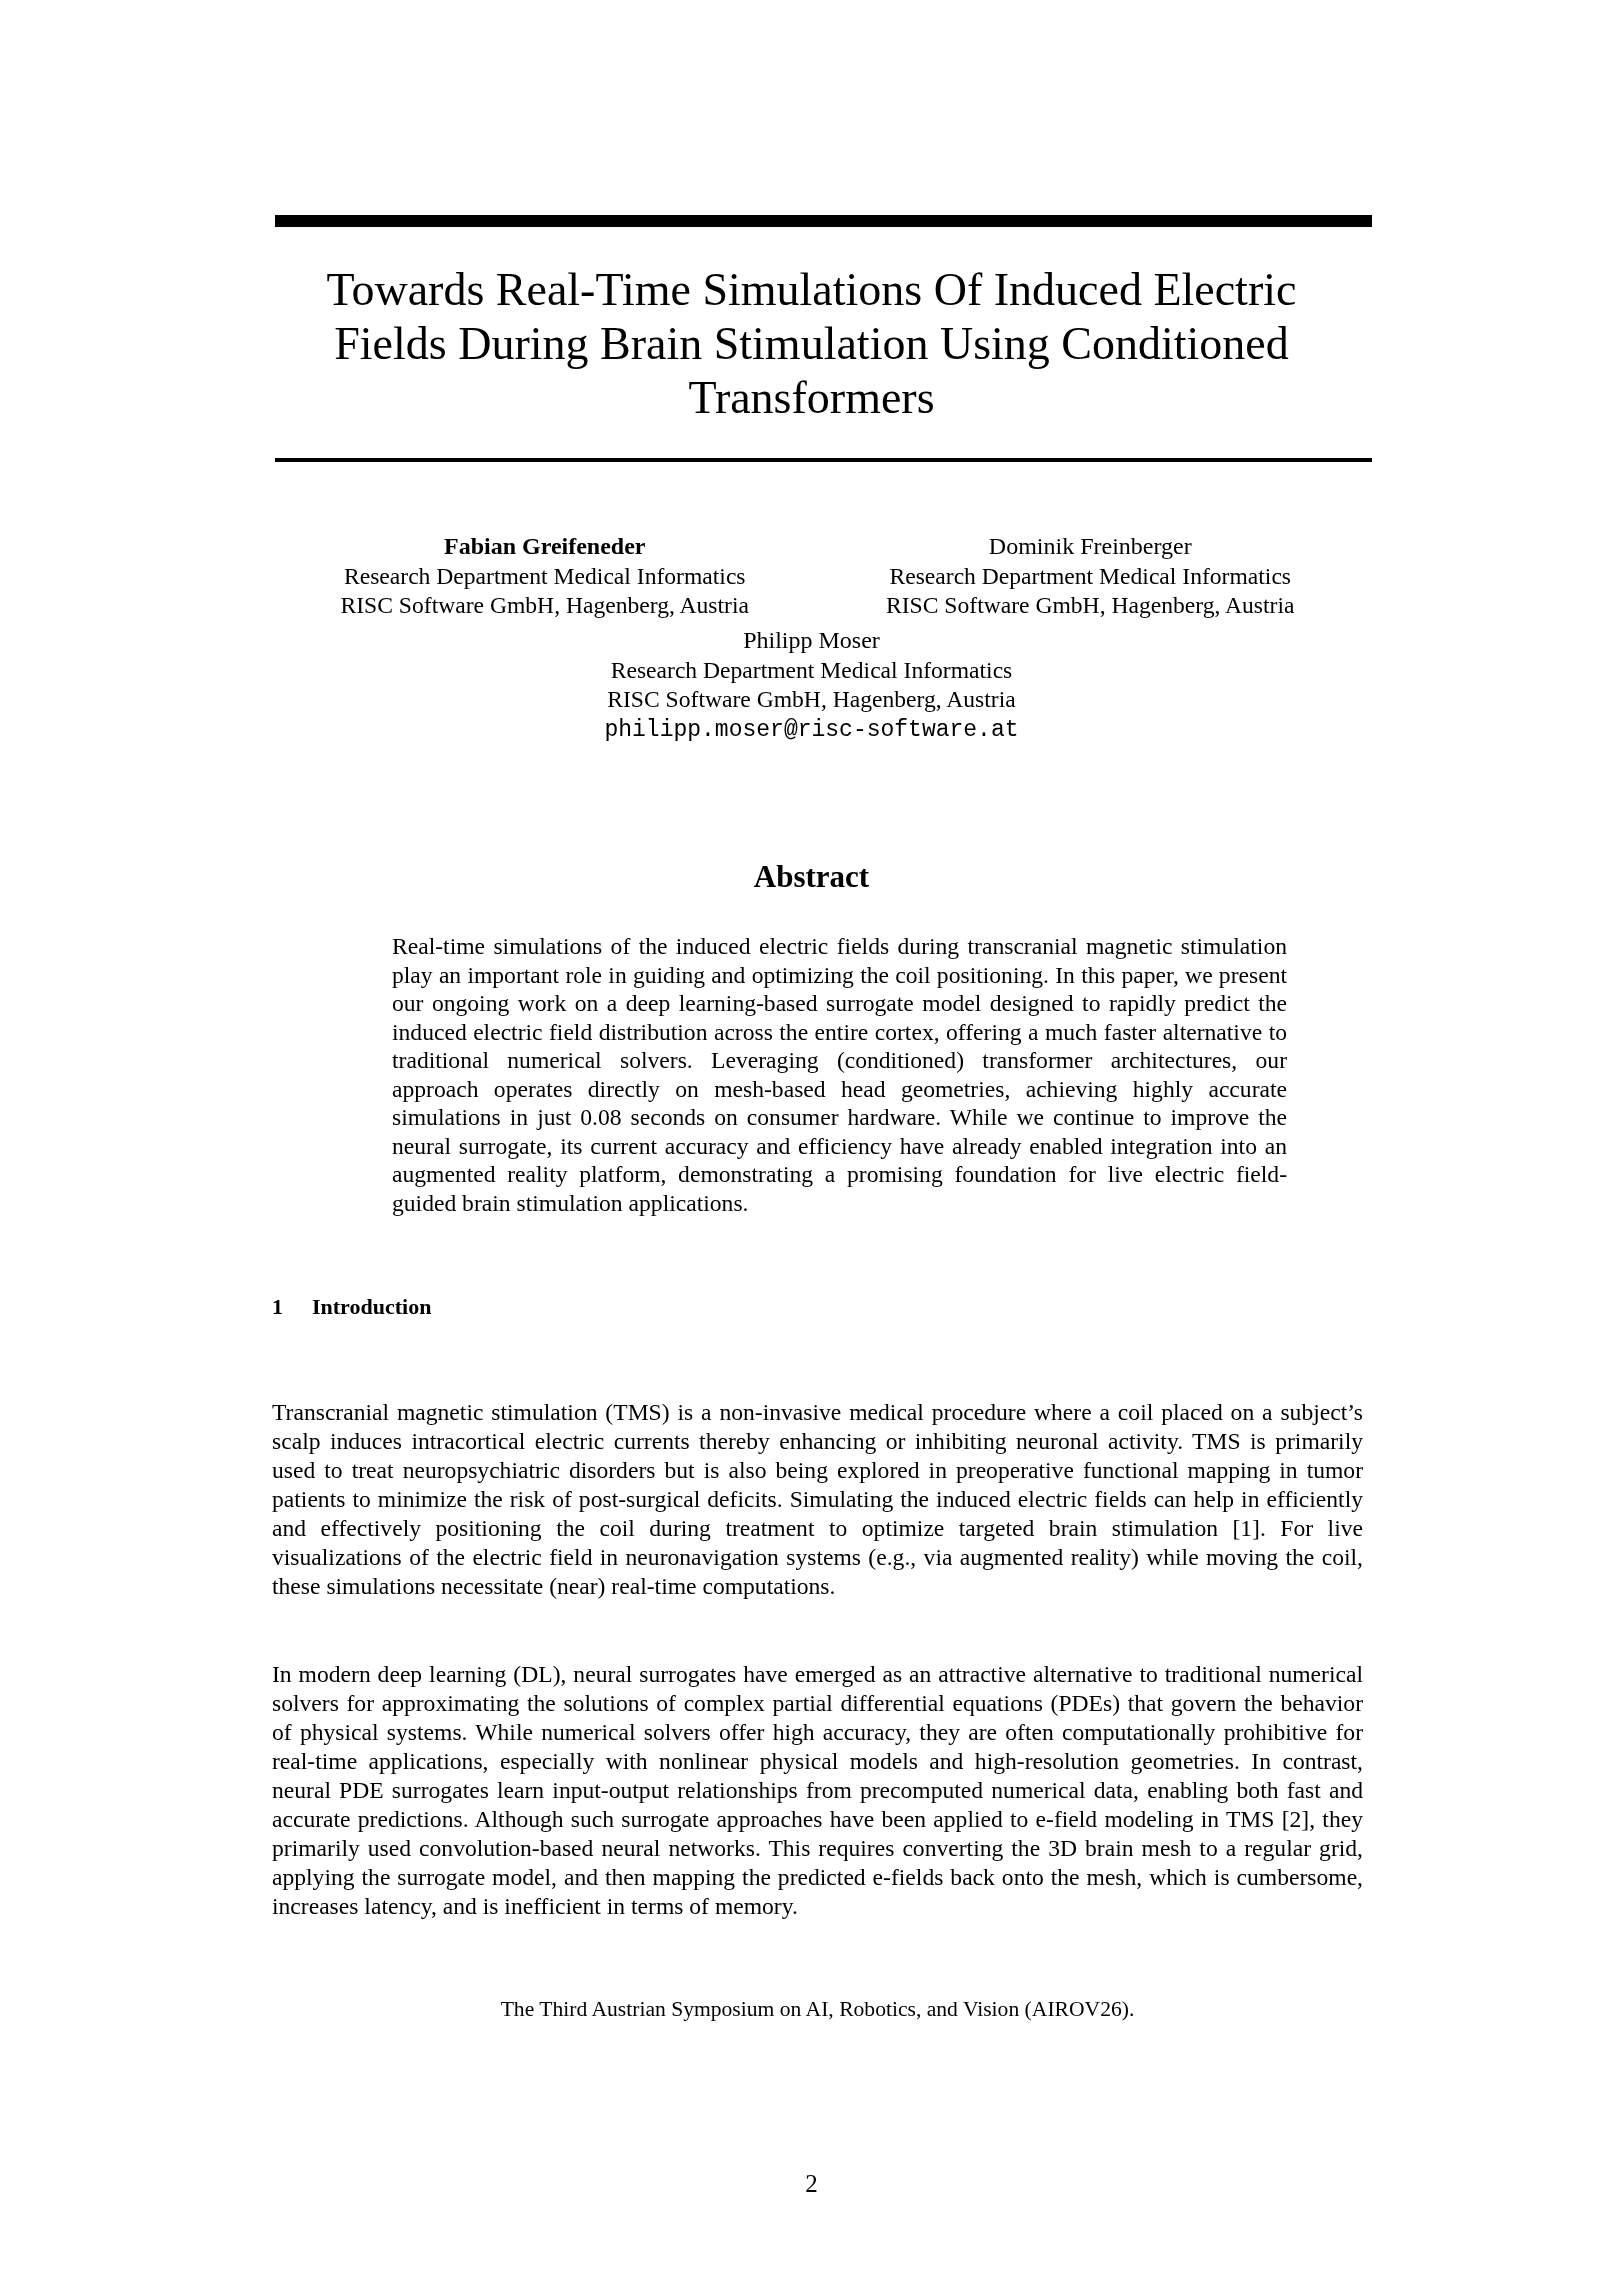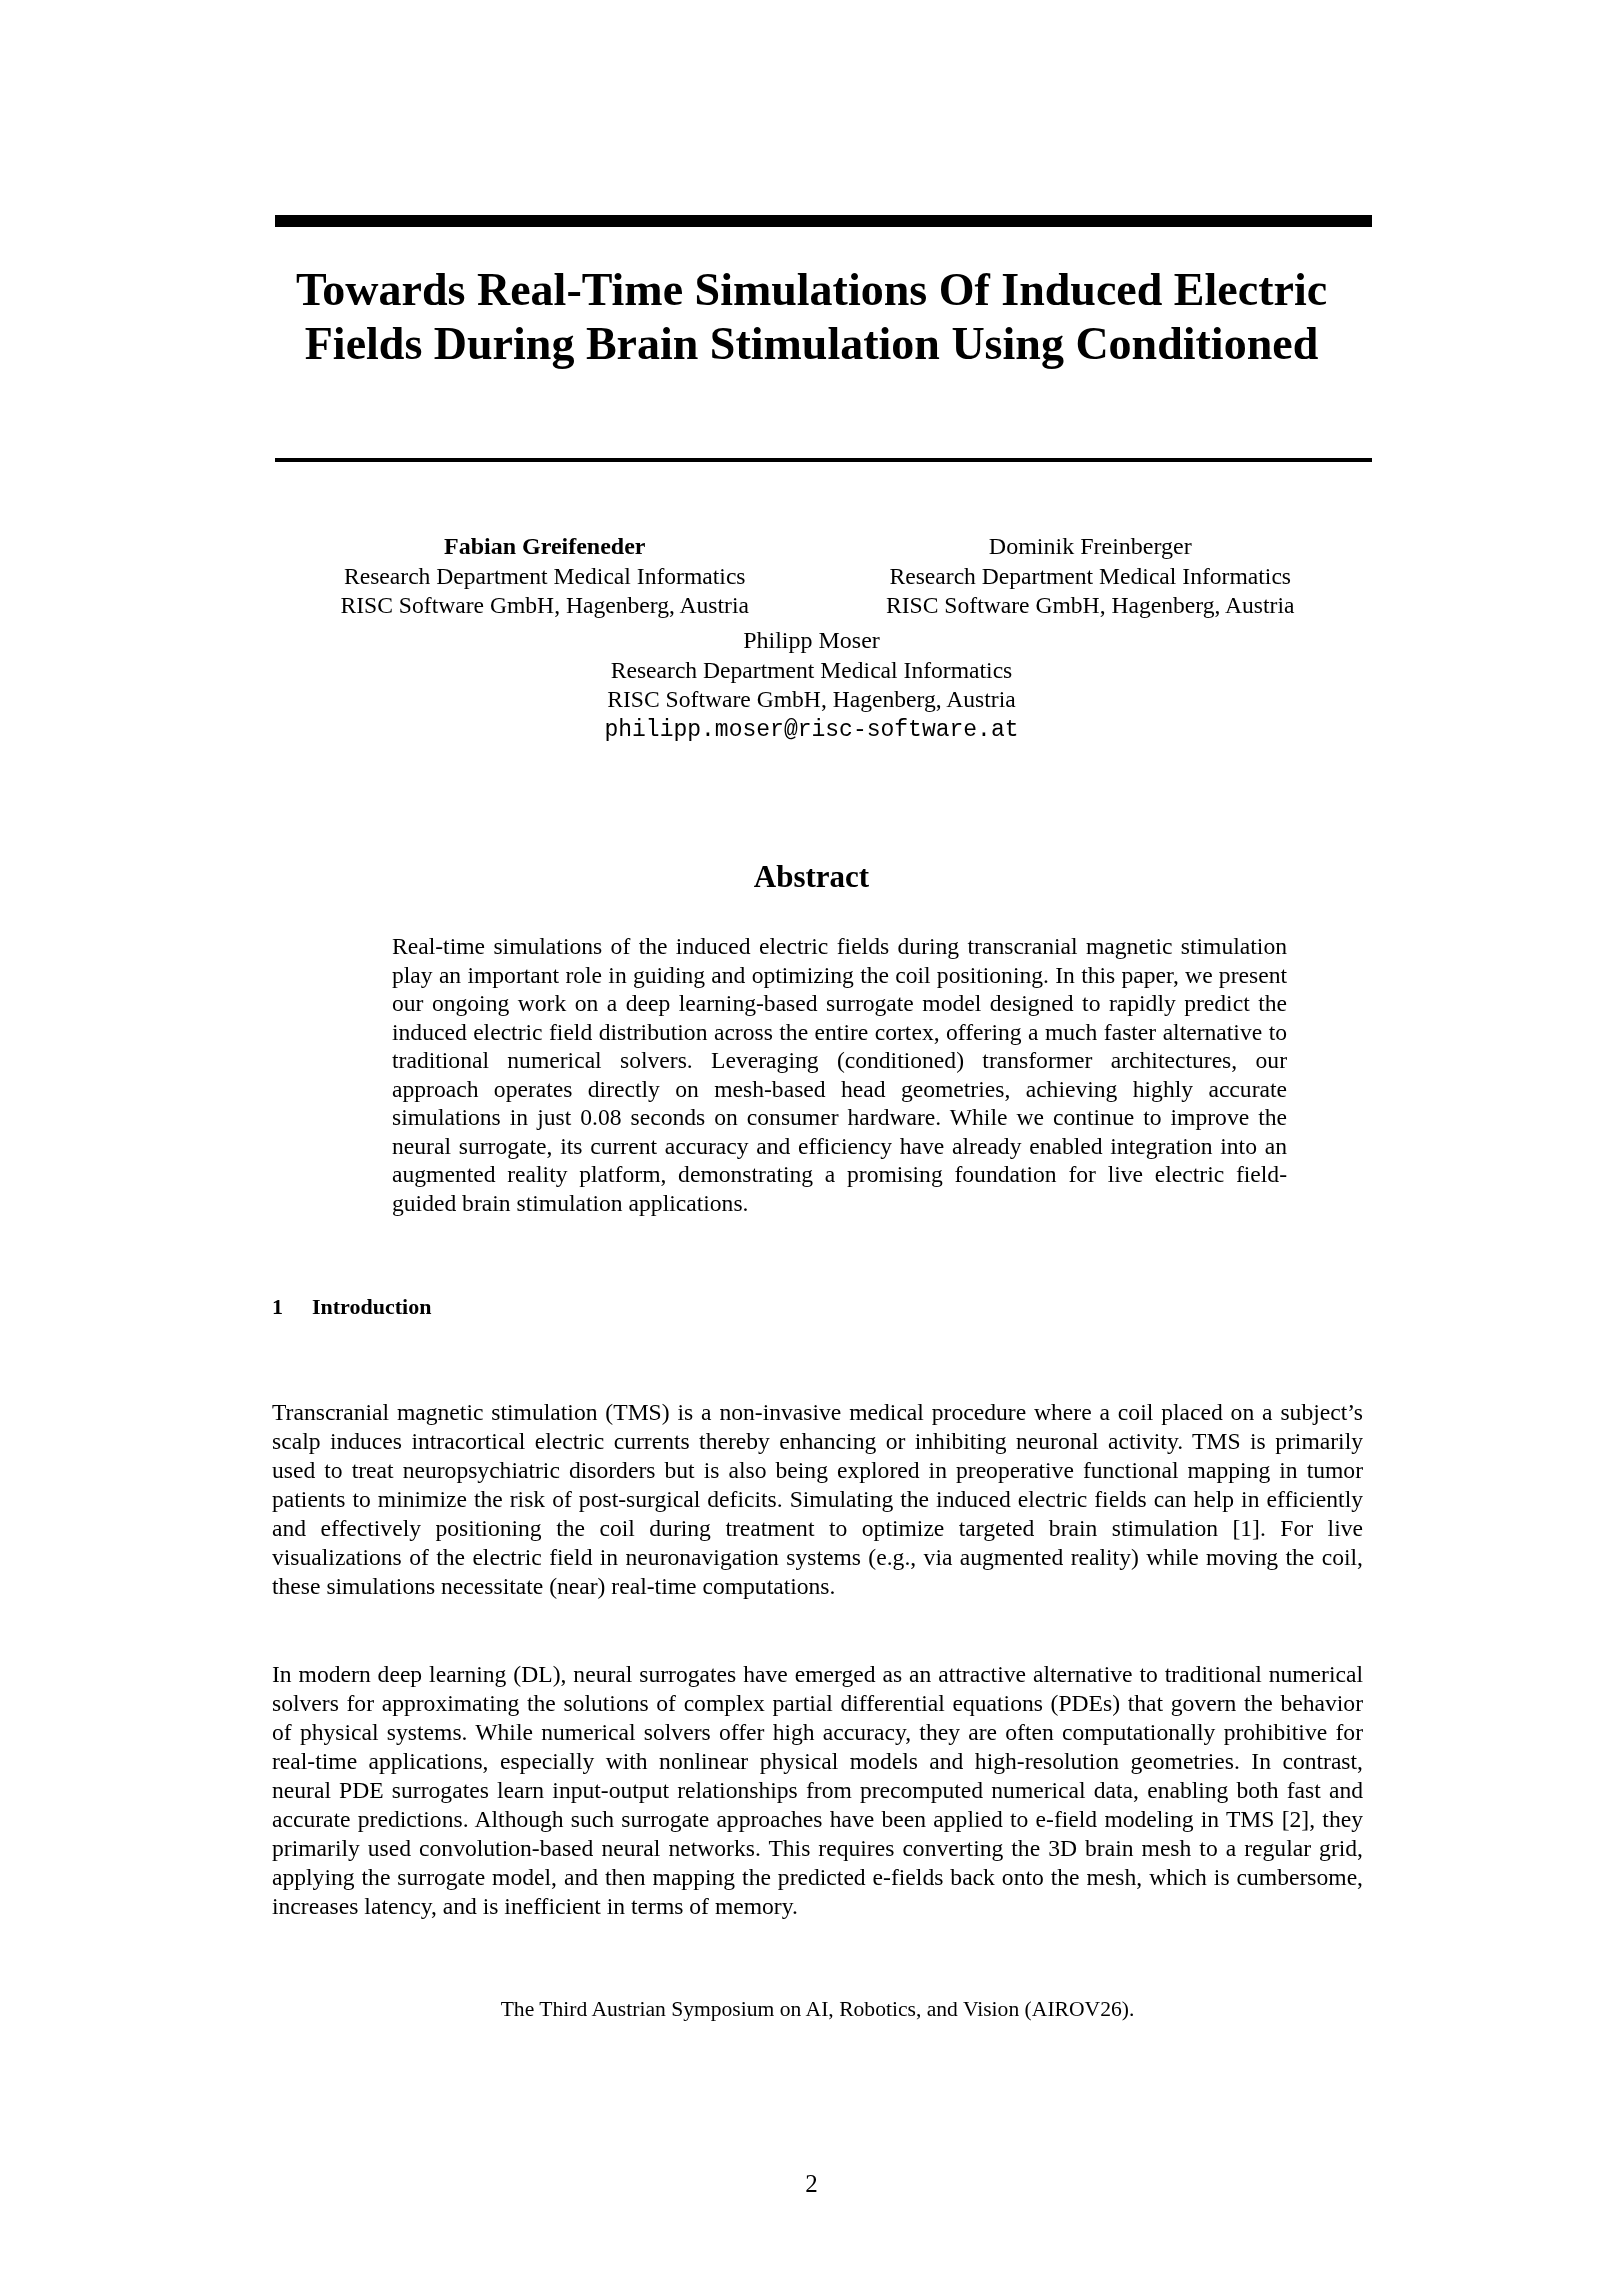--- a/index.html
+++ b/index.html
@@ -31,21 +31,21 @@
     width: 1097px;
     height: 3.9px;
     background: #000000;
   }
   .title-block {
     position: absolute;
     left: 0;
     top: 263px;
     width: 1623px;
     text-align: center;
-    font-weight: bold;
+    font-weight: normal;
     font-size: 46px;
     line-height: 54px;
     letter-spacing: 0px;
   }
   .authors-row {
     position: absolute;
     left: 272px;
     top: 531px;
     width: 1091px;
     display: flex;
@@ -137,20 +137,21 @@
 </head>
 <body>
 
 <div class="page">
 
   <div class="rule-thick"></div>
 
   <div class="title-block">
     <div>Towards Real-Time Simulations Of Induced Electric</div>
     <div>Fields During Brain Stimulation Using Conditioned</div>
+    <div>Transformers</div>
   </div>
 
   <div class="rule-thin"></div>
 
   <div class="authors-row">
     <div class="author-col">
       <div class="author-name bold">Fabian Greifeneder</div>
       <div class="author-line">Research Department Medical Informatics</div>
       <div class="author-line">RISC Software GmbH, Hagenberg, Austria</div>
     </div>

